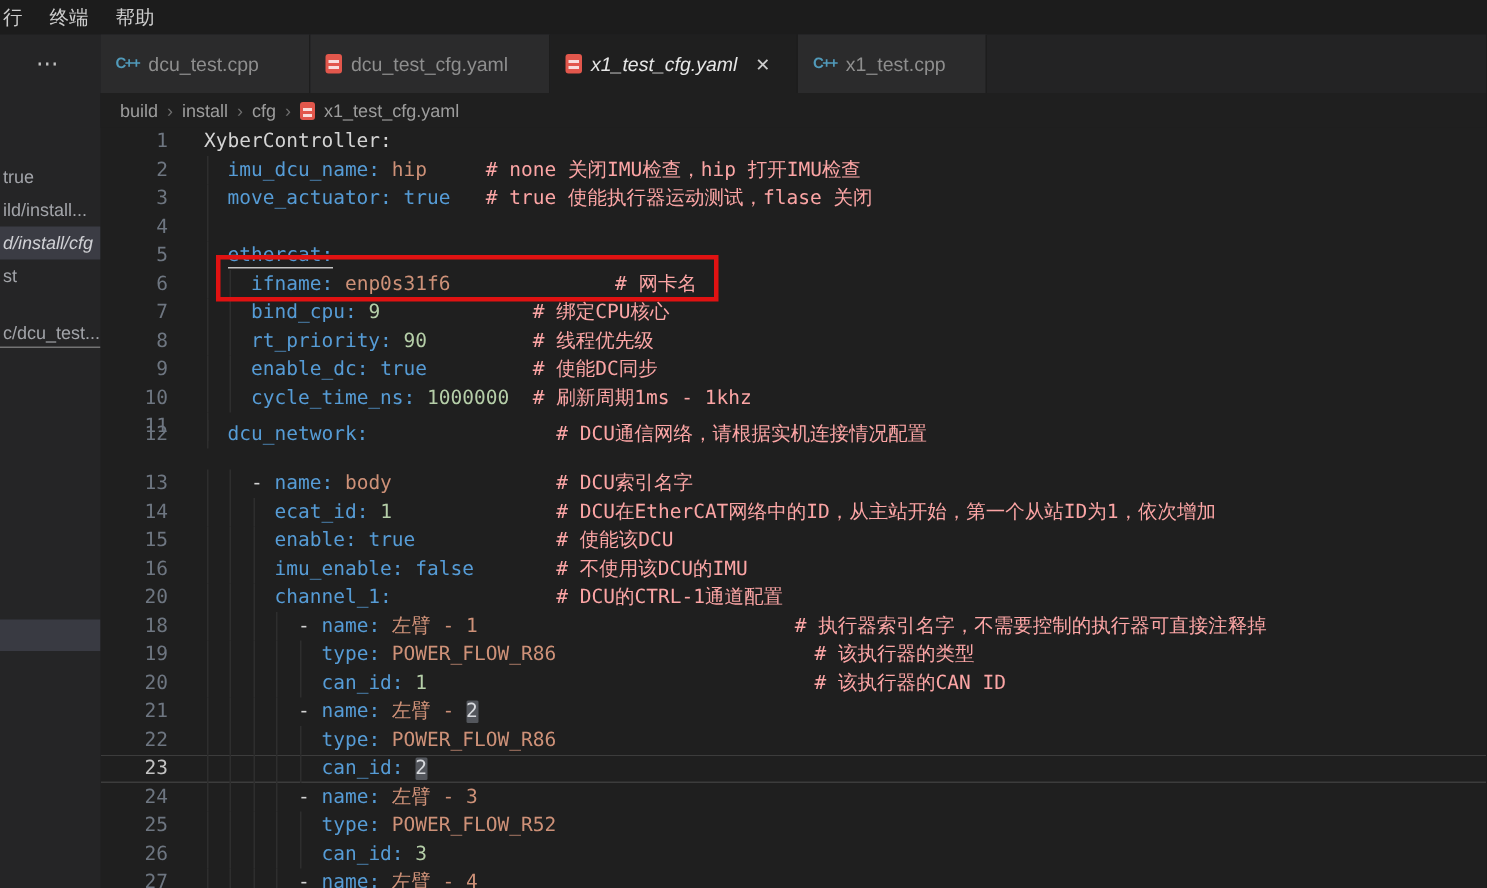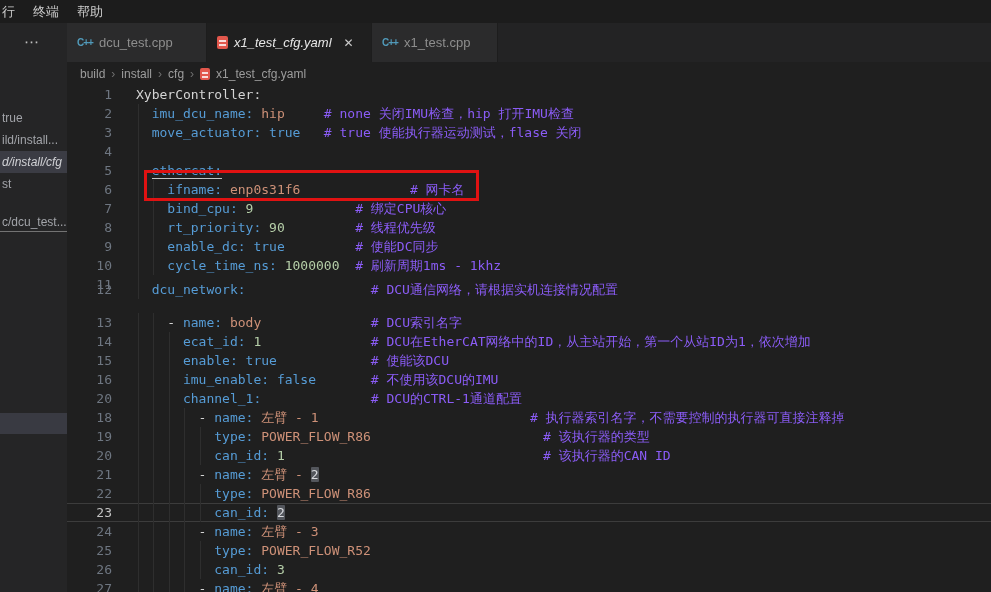--- a/index.html
+++ b/index.html
@@ -51,21 +51,21 @@
   .ln { position:absolute; left:0; top:0; width:45px; text-align:right; color:#6e7681; }
   .line.active .ln { color:#c3c3c3; }
   .lc { position:absolute; left:69px; top:0; right:0; height:19px; }
   .gd { position:absolute; top:0; bottom:0; width:1px; background:#2e2e2e; }
   .tk-p  { color:#d4d4d4; }
   .tk-k  { color:#569cd6; }
   .tk-ku { color:#569cd6; border-bottom:1px solid #c3c3c3; }
   .tk-s  { color:#ce9178; }
   .tk-b  { color:#569cd6; }
   .tk-n  { color:#b5cea8; }
-  .tk-c  { color:#8b5cf6; }
+  .tk-c  { color:#fca5a5; }
   .tk-h  { background:#53565c; color:#d8dade; border-radius:1px; }
 
   
   .redbox { position:absolute; left:77px; top:85px; width:335px; height:31px;
             border:3px solid #e01212; z-index:6; pointer-events:none; }
 </style>
 </head>
 <body>
 
 <div class="app">
@@ -84,20 +84,24 @@
         <div class="srow" style="top: 150px;">st</div>
         <div class="srow underlined" style="top: 189px;">c/dcu_test...</div>
       </div>
     <div class="srow-empty-hl"></div>
   </div>
 
   <div class="tabbar">
       <div class="tab" style="width: 140px;">
         <span class="ic-cpp">C++</span>
         <span>dcu_test.cpp</span>
+      </div>
+      <div class="tab" style="width: 160px;">
+        <span class="ic-yaml"></span>
+        <span>dcu_test_cfg.yaml</span>
       </div>
       <div class="tab active" style="width: 165px;">
         <span class="ic-yaml"></span>
         <span>x1_test_cfg.yaml</span>
         <span class="close">✕</span>
       </div>
       <div class="tab" style="width: 126px;">
         <span class="ic-cpp">C++</span>
         <span>x1_test.cpp</span>
       </div>

